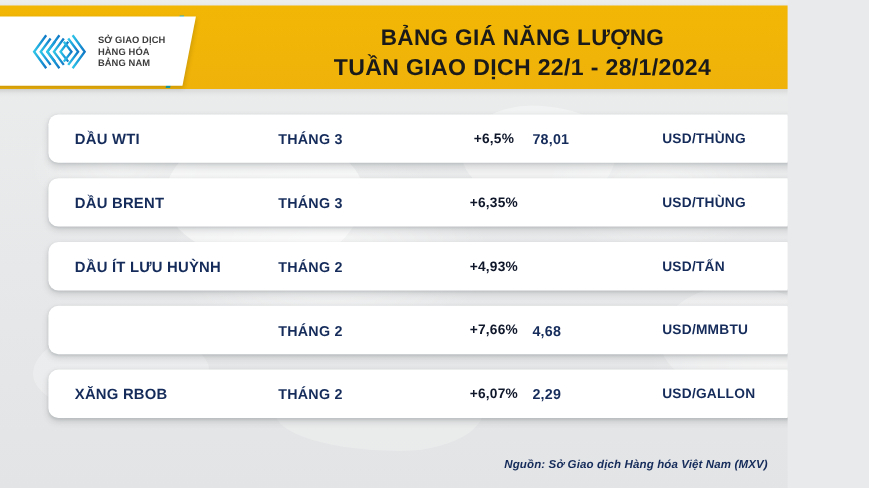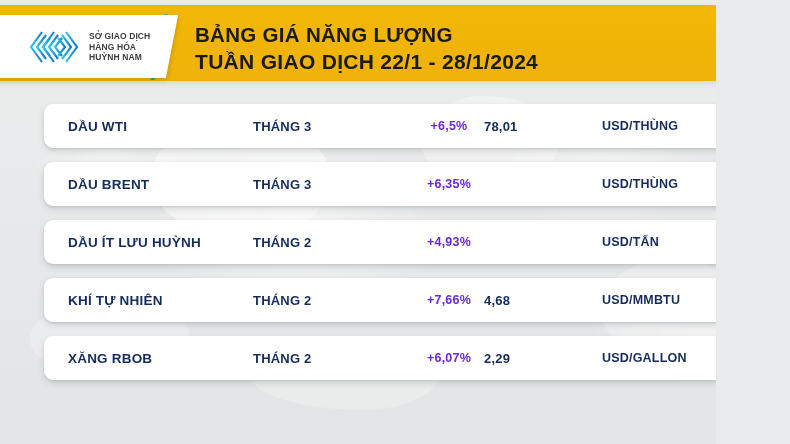--- a/index.html
+++ b/index.html
@@ -104,21 +104,21 @@
   }
 
   .title-wrap {
     position: absolute;
     left: 195px;
     top: 10px;
     width: 560px;
     height: 66px;
     display: flex;
     flex-direction: column;
-    align-items: flex-start;
+    align-items: center;
     justify-content: center;
   }
   .title-line {
     color: #1a1a1a;
     font-weight: bold;
     font-size: 20.5px;
     letter-spacing: 0.3px;
     line-height: 1.32;
     text-align: center;
     white-space: nowrap;
@@ -161,21 +161,21 @@
     letter-spacing: 0.2px;
     white-space: nowrap;
   }
   .c-change {
     position: absolute;
     left: 355px;
     width: 100px;
     text-align: center;
     font-size: 12.5px;
     font-weight: bold;
-    color: #6d28d9;
+    color: #0f172a;
     letter-spacing: 0.2px;
     white-space: nowrap;
   }
   .c-price {
     position: absolute;
     left: 440px;
     width: 96px;
     text-align: left;
     font-size: 13px;
     font-weight: bold;
@@ -242,21 +242,21 @@
             <path d="M34 11 L27 20 L34 29"></path>
             <path d="M38 5 L49 20 L38 35"></path>
             <path d="M34 8 L43 20 L34 32"></path>
             <path d="M30 11 L37 20 L30 29"></path>
           </g>
         </svg>
       </span>
       <span class="logo-text">
         <span>SỞ GIAO DỊCH</span><br>
         <span>HÀNG HÓA</span><br>
-        <span>HUỲNH NAM</span>
+        <span>BẢNG NAM</span>
       </span>
     </div>
 
     <div class="title-wrap">
       <div class="title-line l1">BẢNG GIÁ NĂNG LƯỢNG</div>
       <div class="title-line l2">TUẦN GIAO DỊCH 22/1 - 28/1/2024</div>
     </div>
 
   </div>
 
@@ -278,31 +278,31 @@
     </div>
 
     <div class="row">
       <span class="c-name">DẦU ÍT LƯU HUỲNH</span>
       <span class="c-month">THÁNG 2</span>
       <span class="c-change">+4,93%</span>
       <span class="c-unit">USD/TẤN</span>
     </div>
 
     <div class="row">
-      <span class="c-name">KHÍ TỰ NHIÊN</span>
       <span class="c-month">THÁNG 2</span>
       <span class="c-change">+7,66%</span>
       <span class="c-price">4,68</span>
       <span class="c-unit">USD/MMBTU</span>
     </div>
 
     <div class="row">
       <span class="c-name">XĂNG RBOB</span>
       <span class="c-month">THÁNG 2</span>
       <span class="c-change">+6,07%</span>
       <span class="c-price">2,29</span>
       <span class="c-unit">USD/GALLON</span>
     </div>
 
   </div>
 
+  <div class="footer">Nguồn: Sở Giao dịch Hàng hóa Việt Nam (MXV)</div>
 
 </div>
 
 </body></html>

